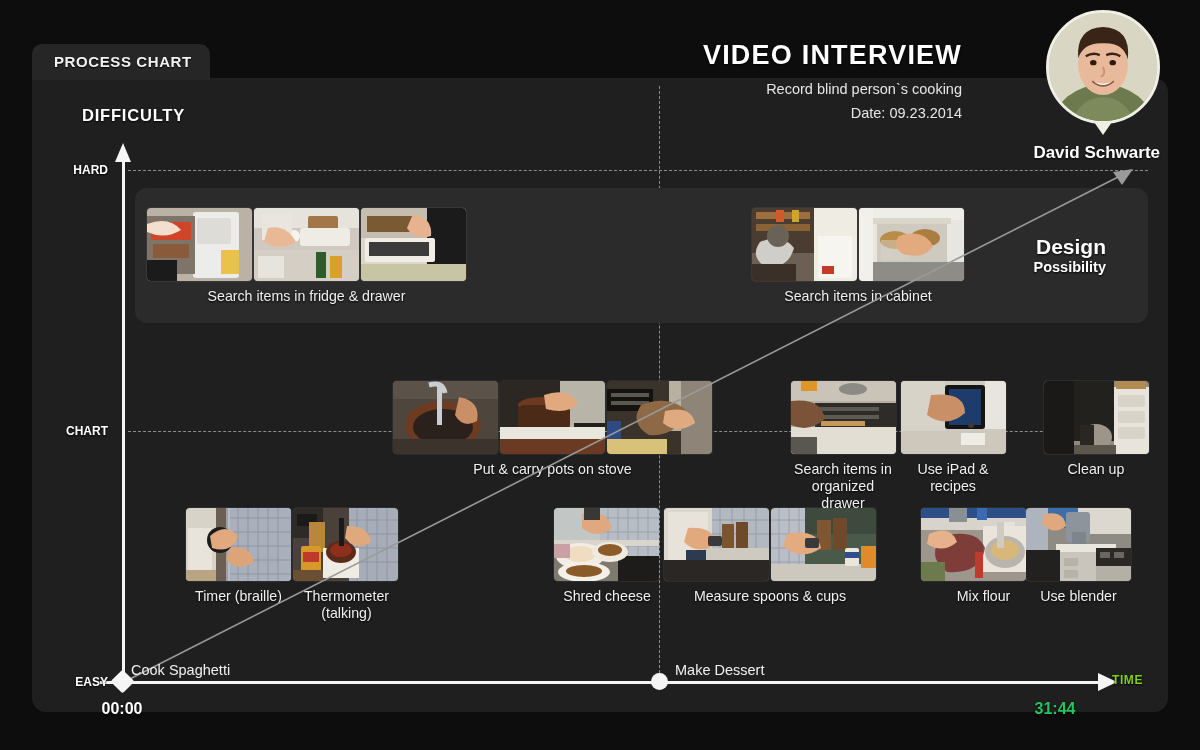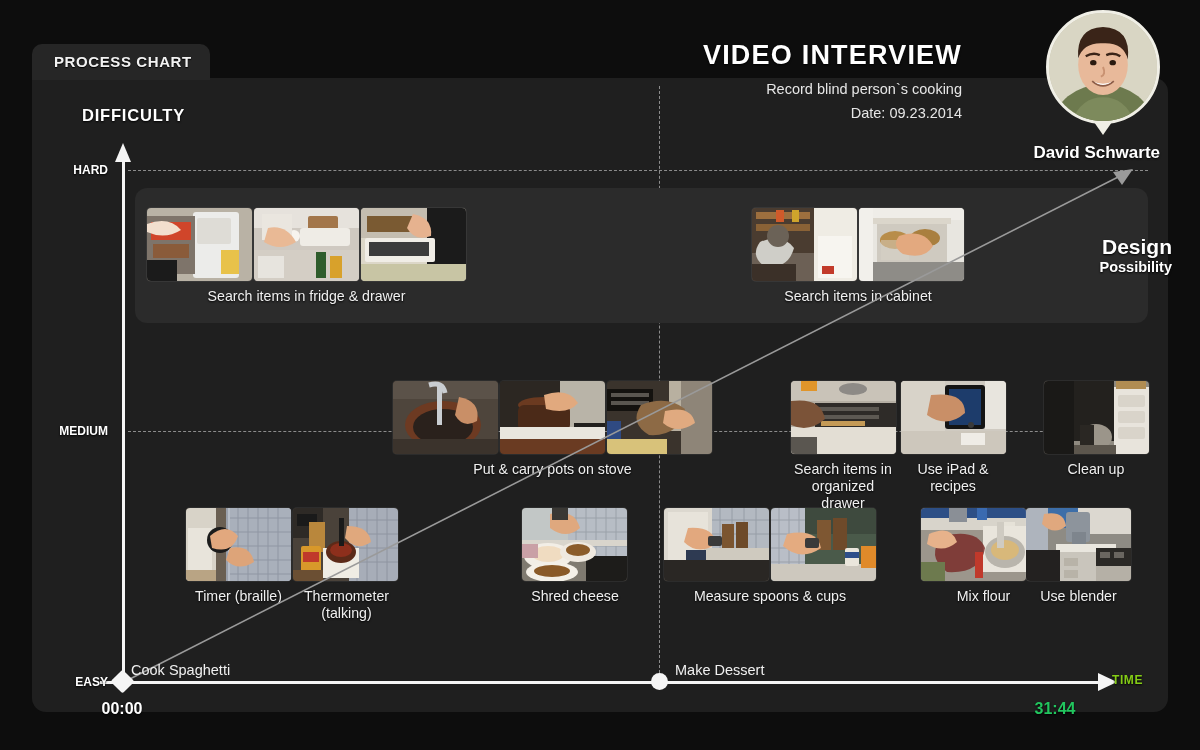--- a/index.html
+++ b/index.html
@@ -163,21 +163,21 @@
     text-shadow: 0 1px 2px #000; z-index: 7;
   }
 
   
   .hard-panel {
     position: absolute; left: 135px; top: 188px;
     width: 1013px; height: 135px;
     background: #2b2b2b; border-radius: 12px; z-index: 2;
   }
   .design-poss {
-    position: absolute; left: 1052px; top: 236px;
+    position: absolute; left: 986px; top: 236px;
     width: 120px; text-align: right; z-index: 5;
   }
   .design-poss .dp1 {
     font-size: 21px; font-weight: bold; color: #ffffff;
     text-shadow: 0 1px 2px #000; line-height: 1.0;
   }
   .design-poss .dp2 {
     font-size: 14.5px; font-weight: bold; color: #ffffff;
     text-shadow: 0 1px 2px #000; margin-top: 2px;
   }
@@ -245,21 +245,21 @@
   </div>
 
   <div class="axis-y"></div>
   <div class="axis-y-arrow"></div>
   <div class="axis-x"></div>
   <div class="axis-x-arrow"></div>
 
   <div class="lab-difficulty">DIFFICULTY</div>
   <div class="lab-time">TIME</div>
   <div class="ytick hard">HARD</div>
-  <div class="ytick medium">MEDIUM</div>
+  <div class="ytick medium">CHART</div>
   <div class="ytick easy">EASY</div>
 
   <svg class="trend" viewBox="0 0 1200 750">
     <line x1="124" y1="682" x2="1124" y2="174" stroke="#9a9a9a" stroke-width="1.6"></line>
     <polygon points="1133,169 1113,172 1122,185" fill="#9a9a9a"></polygon>
   </svg>
 
   <div class="milestone ms-diamond"></div>
   <div class="ms-label a">Cook Spaghetti</div>
   <div class="milestone ms-circle"></div>
@@ -505,21 +505,21 @@
           <rect x="46" y="10" width="5" height="28" fill="#1a1a1a"></rect>
           <path d="M54 18 q22 0 24 16 q-14 10 -26 -4 z" fill="#e0a87d"></path>
           <rect x="0" y="62" width="30" height="11" fill="#6b4f33"></rect>
         </svg>
       </div>
     </div>
     <div class="cap center">Thermometer (talking)</div>
   </div>
 
 
-  <div class="group" style="left:522px; top:508px; width:106px;">
+  <div class="group" style="left:554px; top:508px; width:106px;">
     <div class="thumbs">
       <div class="thumb">
         <svg viewBox="0 0 105 73" preserveAspectRatio="xMidYMid slice">
           <rect width="105" height="73" fill="#7f7a70"></rect>
           <rect x="0" y="0" width="46" height="34" fill="#c2c7c6"></rect>
           <rect x="46" y="0" width="59" height="52" fill="#b7bdc5"></rect>
           <g stroke="#9aa1a9" stroke-width="1">
             <path d="M54 0 v52 M64 0 v52 M74 0 v52 M84 0 v52 M94 0 v52"></path>
             <path d="M46 10 h59 M46 24 h59 M46 38 h59"></path>
           </g>

